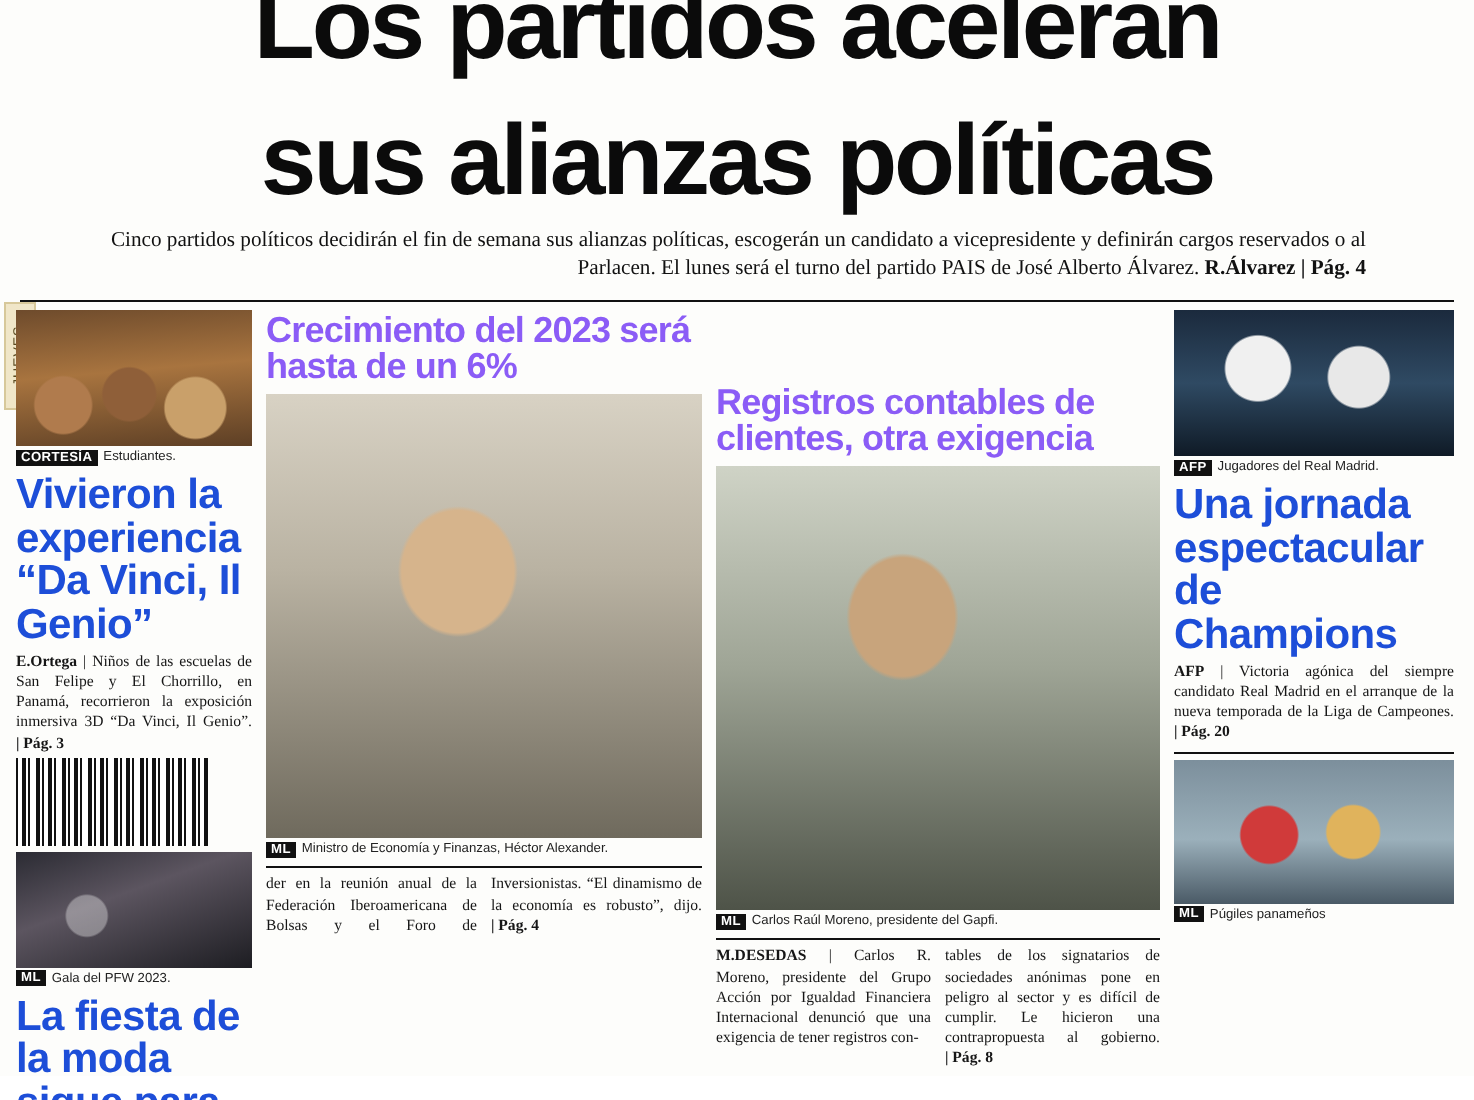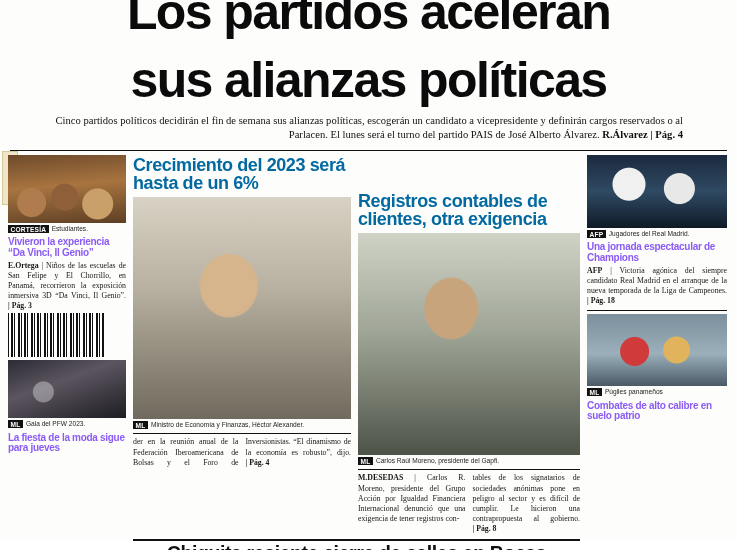--- a/index.html
+++ b/index.html
@@ -139,33 +139,33 @@
     color: #fff;
     padding: 0.5px 2.5px;
     font-weight: 700;
     margin-right: 3px;
     letter-spacing: 0.2px;
   }
 
   .head-sm {
     font-family: "Liberation Sans", sans-serif;
     font-weight: 700;
-    font-size: 10px;
+    font-size: 21px;
     line-height: 1.02;
     margin: 4px 0 3px 0;
-    color: #8b5cf6;
+    color: #1d4ed8;
     letter-spacing: -0.3px;
   }
   .head-md {
     font-family: "Liberation Sans", sans-serif;
     font-weight: 700;
     font-size: 18px;
     line-height: 1.0;
     margin: 1px 0 5px 0;
-    color: #0369a1;
+    color: #8b5cf6;
     letter-spacing: -0.4px;
   }
   .head-lg {
     font-family: "Liberation Sans", sans-serif;
     font-weight: 700;
     font-size: 19.5px;
     line-height: 1.02;
     margin: 2px 0 4px 0;
     letter-spacing: -0.4px;
     text-align: center;
@@ -286,30 +286,29 @@
 
     <div class="col-right">
       <div class="photo ph-soccer" style="height:73px"></div>
       <div class="credit">
         <span class="src">AFP</span><span>Jugadores del Real Madrid.</span>
       </div>
       <div class="head-sm">Una jornada espectacular de Champions</div>
       <div class="body-txt">
         <b>AFP</b>
         <span>| Victoria agónica del siempre candidato Real Madrid en el arranque de la nueva temporada de la Liga de Campeones.</span>
-        <span class="pag">| Pág. 18</span>
+        <span class="pag">| Pág. 20</span>
       </div>
 
       <div class="hr-thin"></div>
 
       <div class="photo ph-boxing" style="height:72px"></div>
       <div class="credit">
         <span class="src">ML</span><span>Púgiles panameños</span>
       </div>
-      <div class="head-sm">Combates de alto calibre en suelo patrio</div>
     </div>
   </div>
 
   <div class="bottom-band">
     <div class="band-inner">
       <div style="width:118px"></div>
       <div style="width:447px">
         <div class="hr-thick"></div>
         <div class="head-lg">Chiquita resiente cierre de calles en Bocas</div>
       </div>

